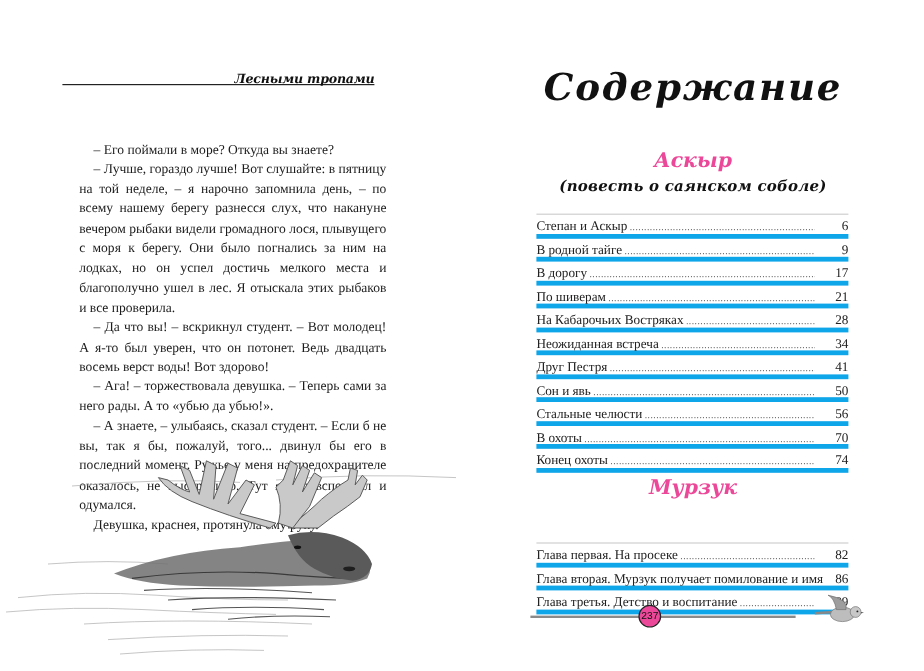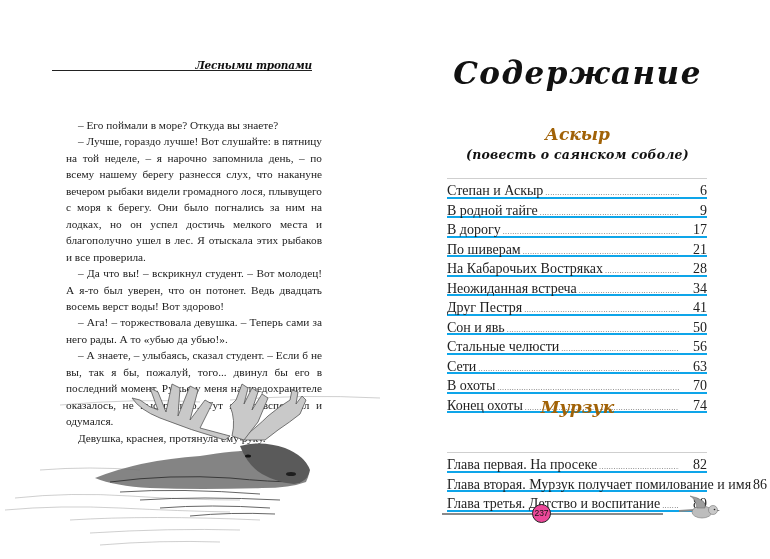--- a/index.html
+++ b/index.html
@@ -37,35 +37,35 @@
 
     
     .toc-title {
       position: absolute; left: 0; width: 385px; top: 55px; text-align: center;
       font-family: "DejaVu Serif", serif; font-style: italic; font-weight: bold;
       font-size: 31px; letter-spacing: 1.5px; color: #111;
     }
     .section-title {
       position: absolute; left: 0; width: 385px; text-align: center;
       font-family: "DejaVu Serif", serif; font-style: italic; font-weight: bold;
-      font-size: 17px; color: #a16207;
+      font-size: 17px; color: #ec4899;
     }
     .section-subtitle {
       position: absolute; left: 0; width: 385px; text-align: center;
       font-family: "DejaVu Serif", serif; font-style: italic; font-weight: bold;
       font-size: 12.5px; color: #111; letter-spacing: 0.2px;
     }
     .toc-list {
       position: absolute; left: 62px; width: 260px;
       border-top: 1px solid #cfcfcf;
     }
     .toc-row {
       display: flex; align-items: baseline; height: 19.5px; padding-top: 4px;
-      border-bottom: 2px solid #0ea5e9;
-      font-family: "Liberation Serif", serif; font-size: 14px; color: #222;
+      border-bottom: 4px solid #0ea5e9;
+      font-family: "Liberation Serif", serif; font-size: 11px; color: #222;
     }
     .toc-row .label { white-space: nowrap; padding-right: 2px; }
     .toc-row .dots {
       flex: 1; overflow: hidden; white-space: nowrap; color: #555;
       letter-spacing: 0.4px; font-size: 8px;
     }
     .toc-row .dots::before {
       content: "........................................................................................................................................";
     }
     .toc-row .page-num { width: 28px; text-align: right; }
@@ -179,25 +179,20 @@
         <span class="label">Сон и явь</span>
         <span class="dots"></span>
         <span class="page-num">50</span>
       </div>
     <div class="toc-row">
         <span class="label">Стальные челюсти</span>
         <span class="dots"></span>
         <span class="page-num">56</span>
       </div>
     <div class="toc-row">
-        <span class="label">Сети</span>
-        <span class="dots"></span>
-        <span class="page-num">63</span>
-      </div>
-    <div class="toc-row">
         <span class="label">В охоты</span>
         <span class="dots"></span>
         <span class="page-num">70</span>
       </div>
     <div class="toc-row">
         <span class="label">Конец охоты</span>
         <span class="dots"></span>
         <span class="page-num">74</span>
       </div>
   </div>

